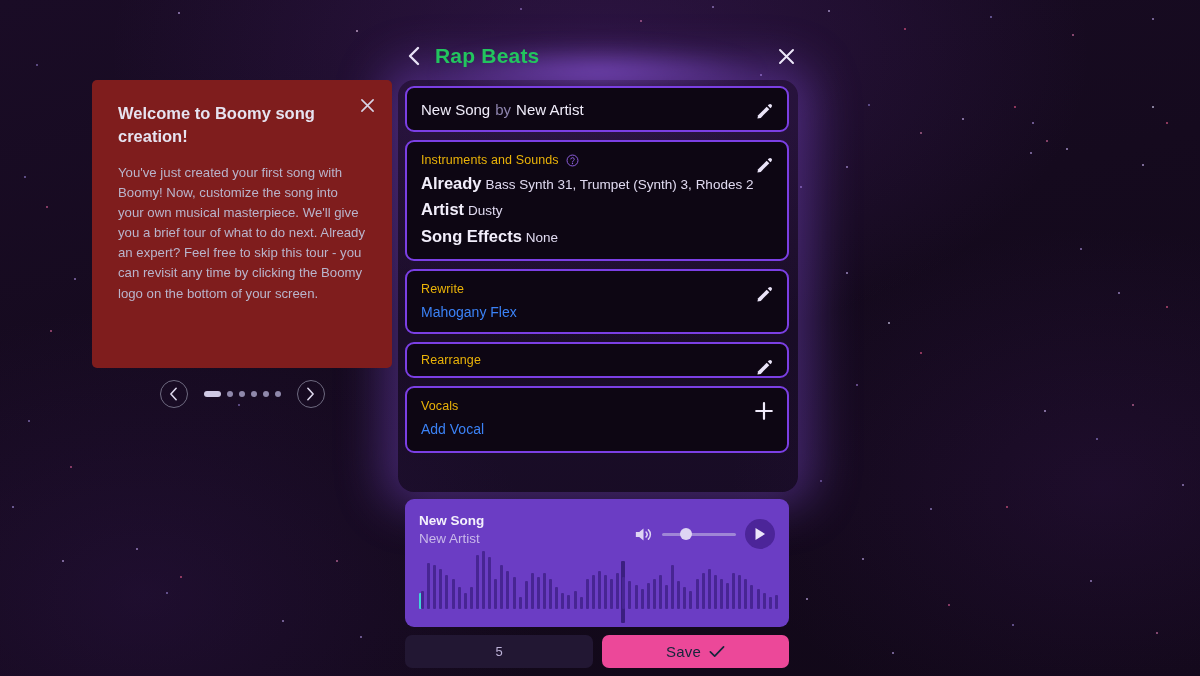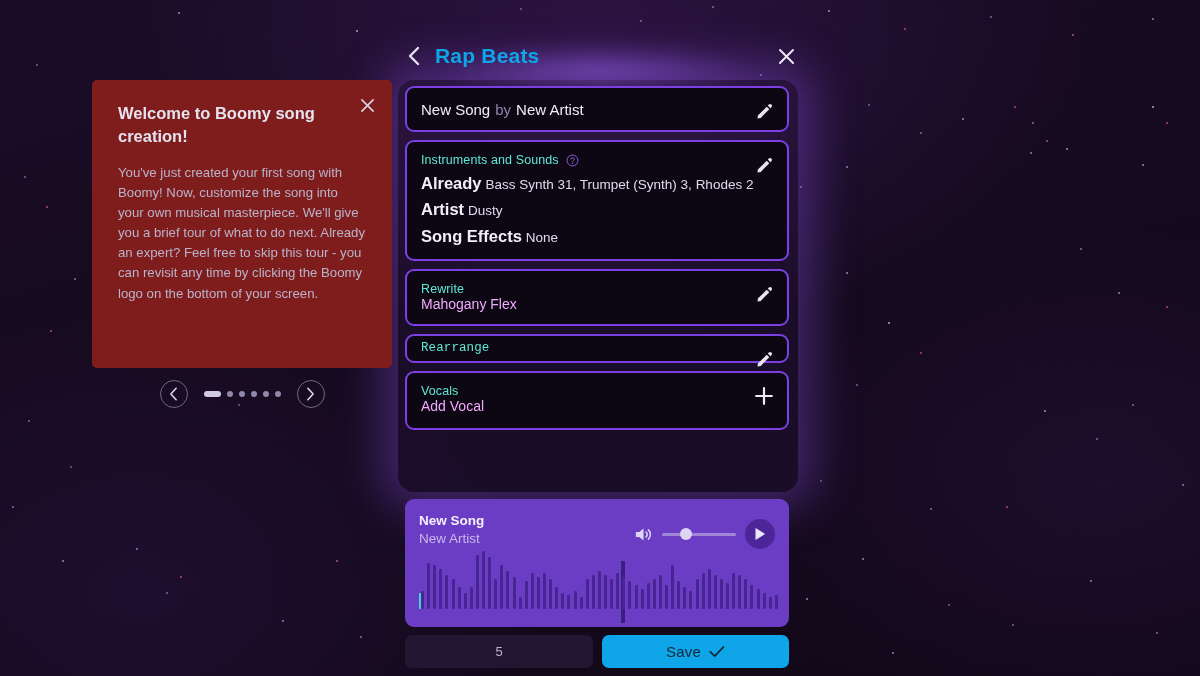--- a/index.html
+++ b/index.html
@@ -58,21 +58,21 @@
   }
   #back-btn {
     width: 26px; height: 30px;
     display: flex; align-items: center; justify-content: center;
     cursor: pointer;
   }
   #page-title {
     font-size: 21px;
     font-weight: bold;
     letter-spacing: 0.2px;
-    color: #0ea5e9;
+    color: #22c55e;
     margin-left: 9px;
   }
   #close-btn {
     margin-left: auto;
     width: 28px; height: 28px;
     display: flex; align-items: center; justify-content: center;
     cursor: pointer;
   }
 
   
@@ -108,44 +108,45 @@
   .card-icon {
     position: absolute;
     right: 12px;
     top: 12px;
     cursor: pointer;
     width: 22px; height: 22px;
     display: flex; align-items: center; justify-content: center;
   }
   .card-label {
     font-size: 12.5px;
-    color: #5eead4;
+    color: #eab308;
     letter-spacing: 0.1px;
   }
   .card-value {
     font-size: 14px;
-    color: #f0abfc;
+    color: #3b82f6;
+    margin-top: 8px;
   }
 
   
   #card-title { height: 46px; display: flex; align-items: center; padding-top: 0; padding-bottom: 0; }
   #song-name { font-size: 15px; color: #f0ecfa; }
   #song-by { font-size: 15px; color: #8d83ad; margin: 0 5px; }
   #song-artist { font-size: 15px; color: #f0ecfa; }
   #card-title .card-icon { top: 12px; }
 
   
   #card-instruments { padding-bottom: 13px; }
   #instruments-head { display: flex; align-items: center; gap: 7px; }
   .instr-row { margin-top: 7px; line-height: 1.15; }
   .instr-name { font-size: 16.5px; font-weight: bold; color: #f2eefb; }
   .instr-val { font-size: 13.5px; color: #e0daf0; margin-left: 4px; }
 
   
-  #card-rearrange { height: 29px; display: flex; align-items: center; font-family: Liberation Mono, monospace; }
+  #card-rearrange { height: 36px; display: flex; align-items: center; }
   #card-rearrange .card-icon { top: 12px; }
 
   #card-vocals { padding-bottom: 14px; }
 
   
   #player {
     position: absolute;
     left: 405px;
     top: 499px;
     width: 384px;
@@ -206,21 +207,21 @@
     border-radius: 7px;
     background: #221733;
     display: flex; align-items: center; justify-content: center;
     font-size: 13px;
     color: #bdb2d8;
     cursor: pointer;
   }
   #save-btn {
     flex: 1;
     border-radius: 7px;
-    background: #0ea5e9;
+    background: #ec4899;
     display: flex; align-items: center; justify-content: center;
     gap: 8px;
     cursor: pointer;
   }
   #save-label { font-size: 15px; color: #14263a; letter-spacing: 0.2px; }
 
   
   #welcome {
     position: absolute;
     left: 92px;

